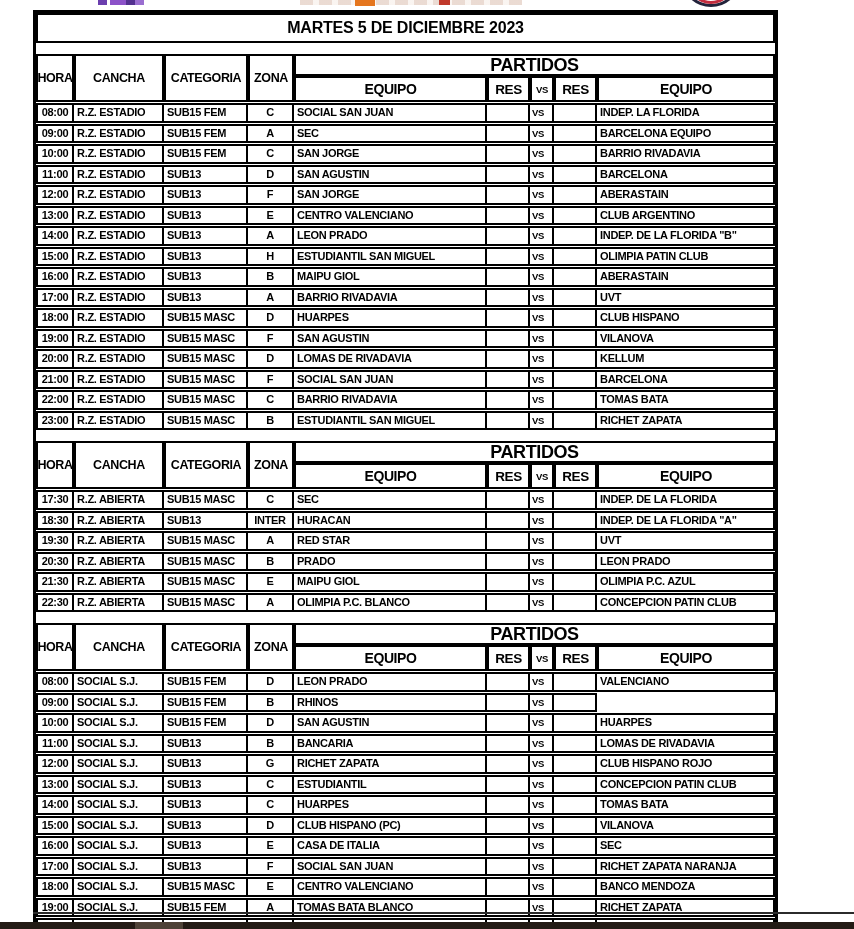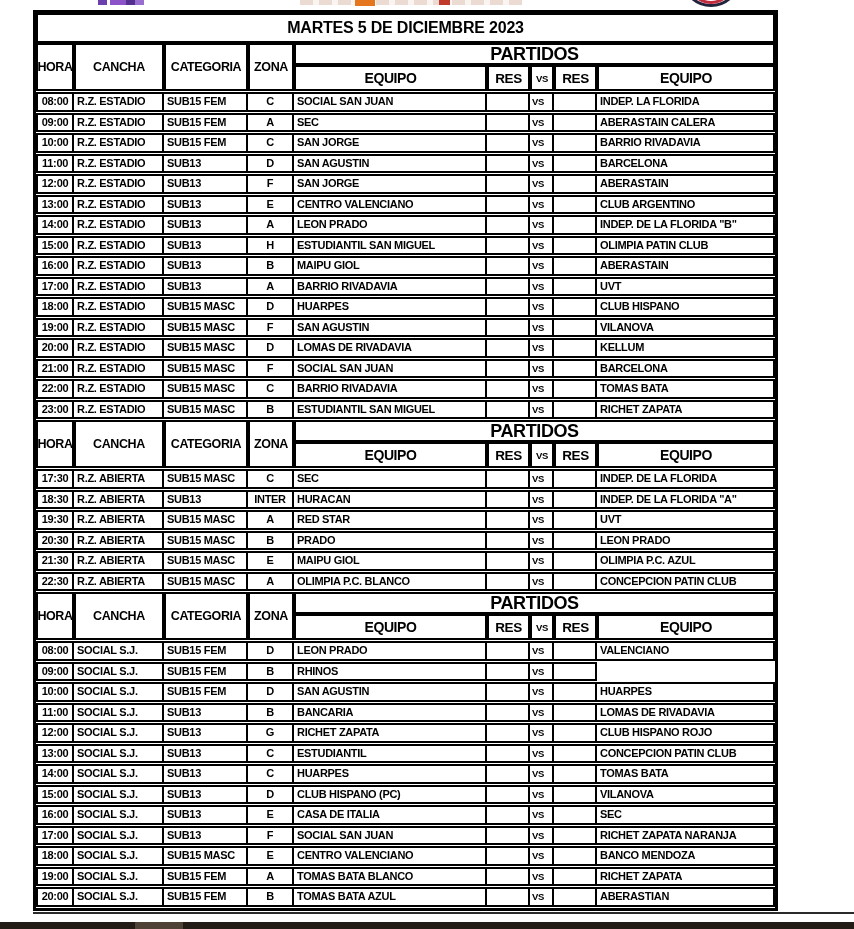--- a/index.html
+++ b/index.html
@@ -10,20 +10,21 @@
   
   .sheet{position:absolute;left:33px;top:10px;width:739px;border:3px solid #000;background:#fff;}
   .title-row{
     border:2px solid #000;height:26px;line-height:26px;text-align:center;
     font-size:16px;letter-spacing:-0.2px;background:#fff;
   }
   .hblock{
     display:grid;margin-bottom:1px;
     grid-template-columns:38px 90px 84px 46px 193px 43px 24px 43px 1fr;
     grid-template-rows:22px 26px;
+    margin-top:11px;
   }
   .hcell{
     border:2px solid #000;box-sizing:border-box;background:#fff;
     display:flex;align-items:center;justify-content:center;
     font-size:12.5px;letter-spacing:-0.4px;white-space:nowrap;overflow:hidden;
   }
   .h-hora{grid-column:1;grid-row:1/3}
   .h-cancha{grid-column:2;grid-row:1/3}
   .h-categoria{grid-column:3;grid-row:1/3}
   .h-zona{grid-column:4;grid-row:1/3}
@@ -107,21 +108,21 @@
 
   <div class="data-row">
     <div class="cell c-hora">09:00</div>
     <div class="cell c-cancha">R.Z. ESTADIO</div>
     <div class="cell c-categoria">SUB15 FEM</div>
     <div class="cell c-zona">A</div>
     <div class="cell c-equipo">SEC</div>
     <div class="cell c-res"></div>
     <div class="cell c-vs">VS</div>
     <div class="cell c-res"></div>
-    <div class="cell c-equipo">ABERASTAIN CALERA</div>
+    <div class="cell c-equipo">BARCELONA EQUIPO</div>
   </div>
 
   <div class="data-row">
     <div class="cell c-hora">10:00</div>
     <div class="cell c-cancha">R.Z. ESTADIO</div>
     <div class="cell c-categoria">SUB15 FEM</div>
     <div class="cell c-zona">C</div>
     <div class="cell c-equipo">SAN JORGE</div>
     <div class="cell c-res"></div>
     <div class="cell c-vs">VS</div>

